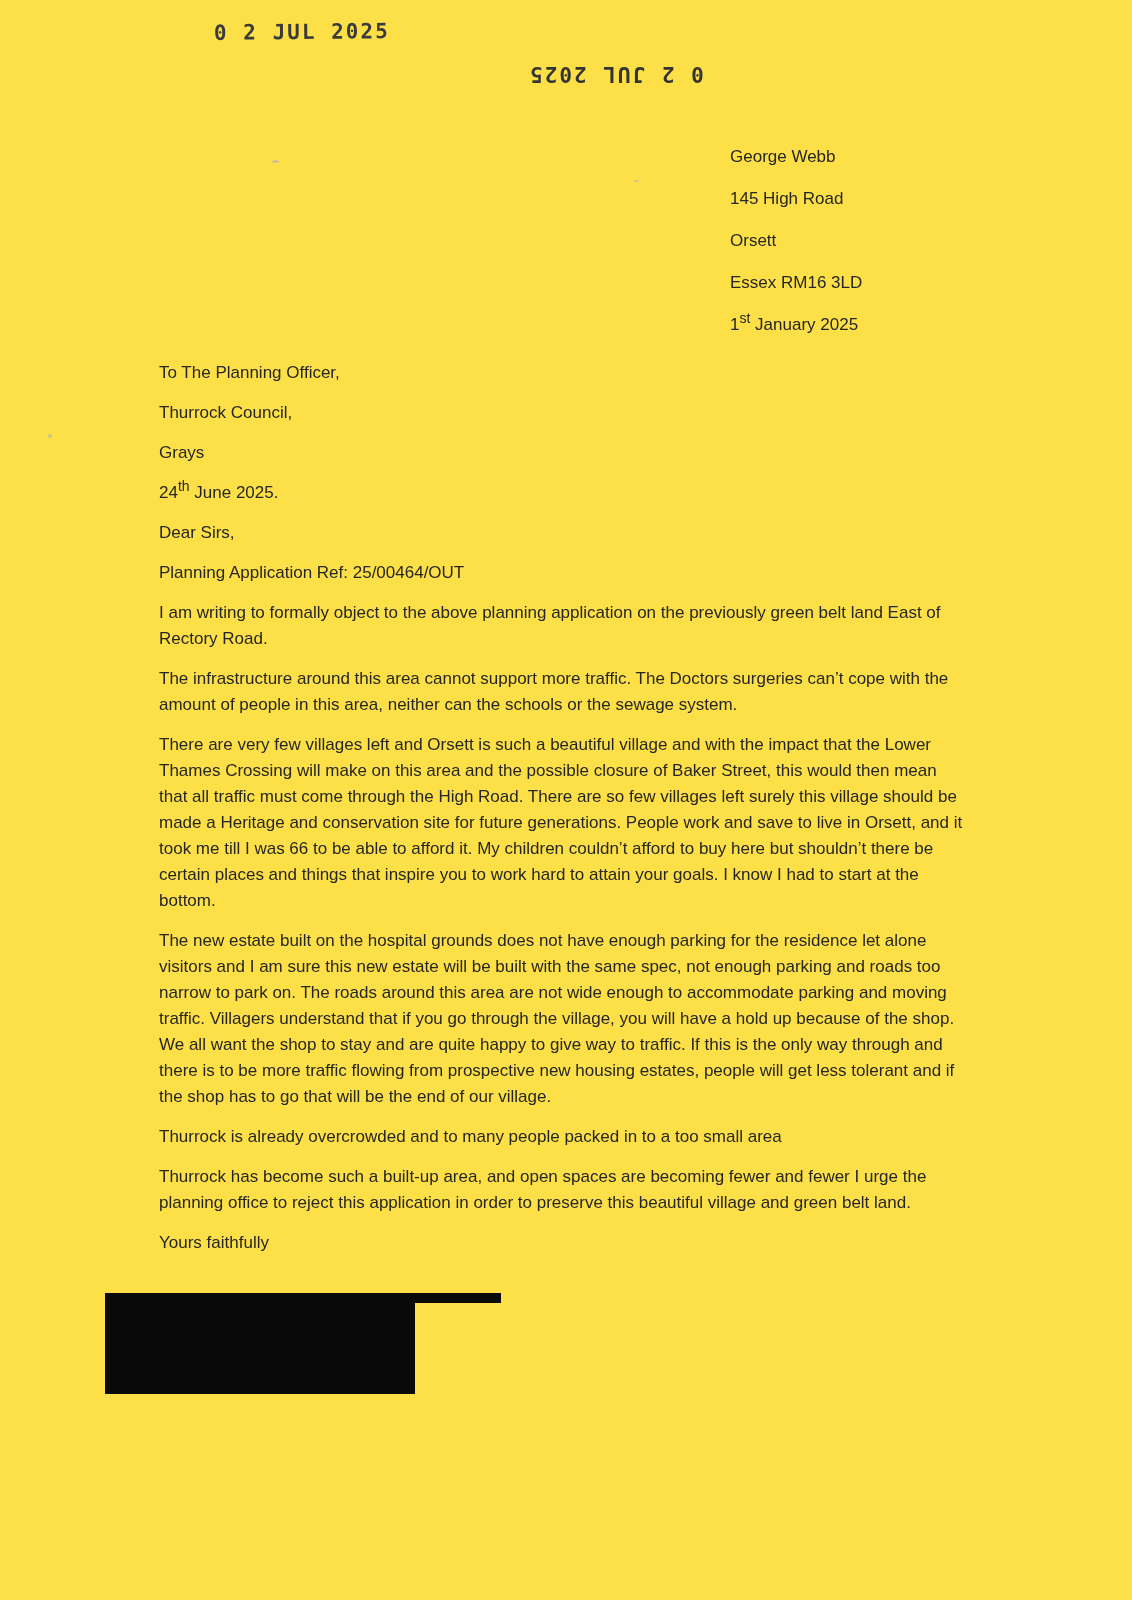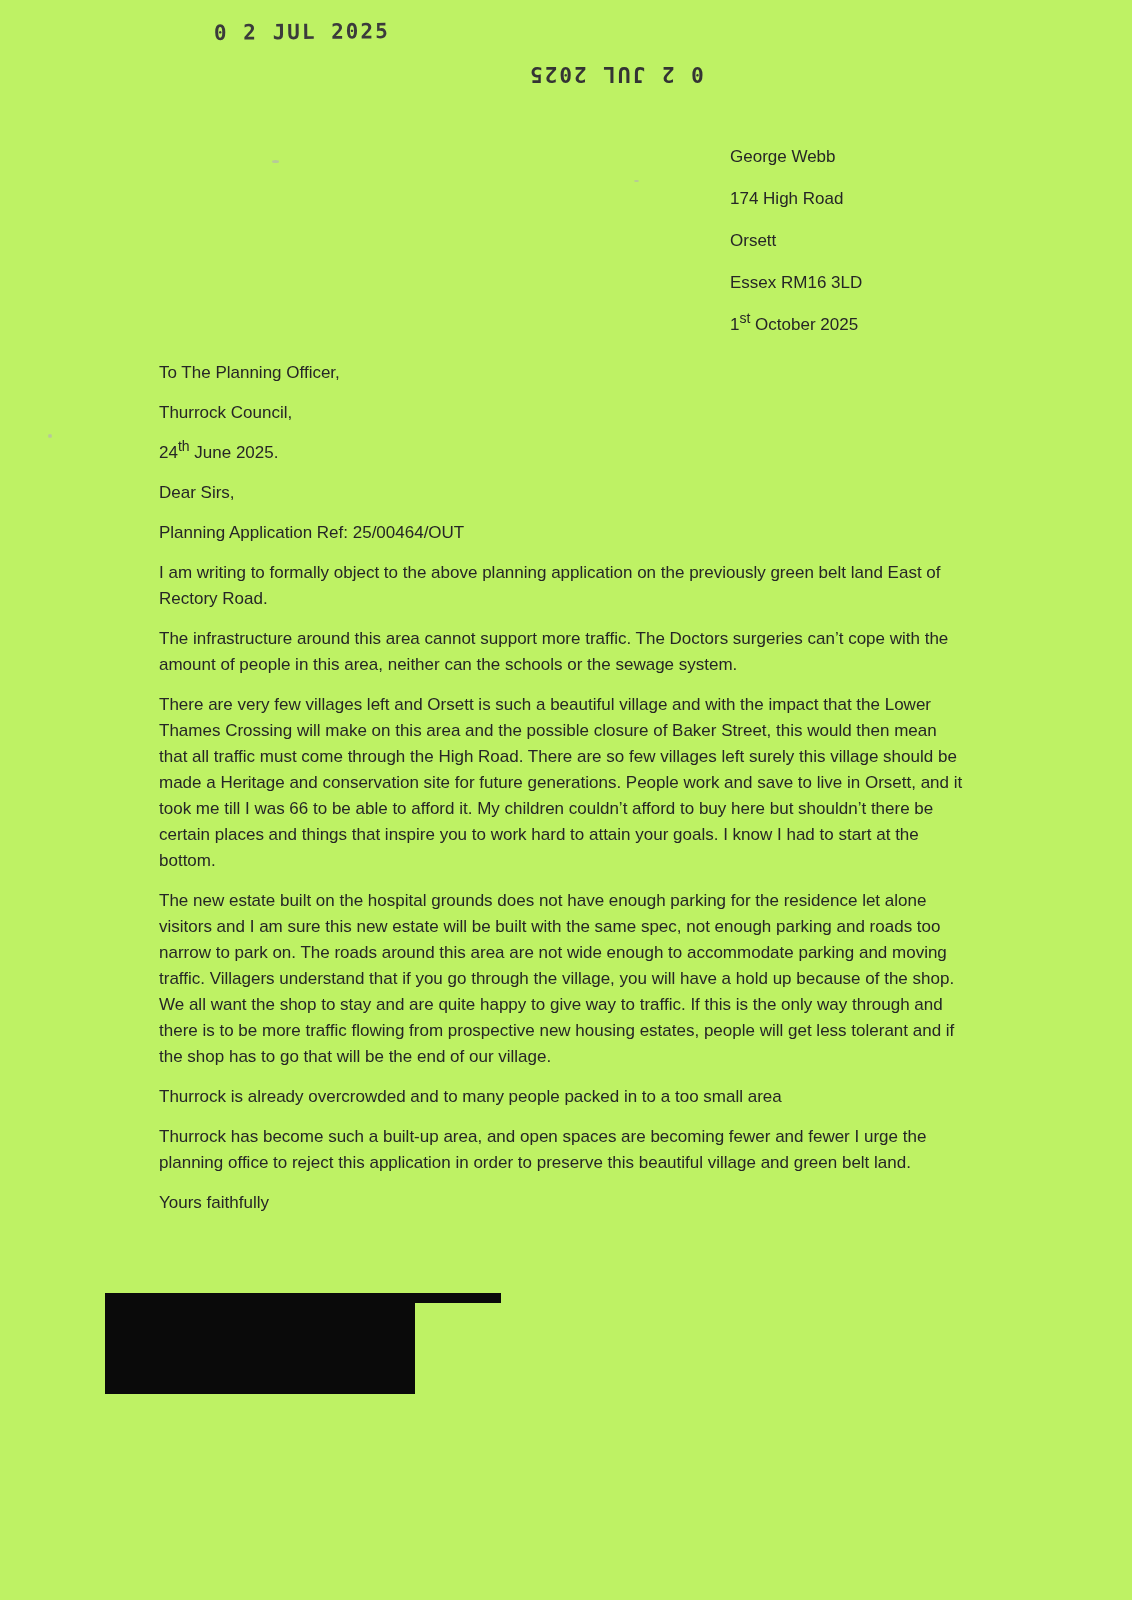--- a/index.html
+++ b/index.html
@@ -5,21 +5,21 @@
   * { margin: 0; padding: 0; box-sizing: border-box; }
   html, body { width: 1132px; }
   body {
     background: #e8e8e8;
     font-family: "Liberation Sans", sans-serif;
   }
   .page {
     position: relative;
     width: 1132px;
     height: 1600px;
-    background: #bef264;
+    background: #fde047;
     color: #262626;
     overflow: hidden;
   }
   .stamp {
     position: absolute;
     font-family: "DejaVu Sans Mono", monospace;
     font-weight: bold;
     font-size: 21px;
     letter-spacing: 2px;
     color: #3b3b3b;
@@ -94,29 +94,30 @@
 
   <div class="stamp stamp-top">0 2 JUL 2025</div>
   <div class="stamp stamp-rotated">0 2 JUL 2025</div>
 
   <div class="speck speck-1"></div>
   <div class="speck speck-2"></div>
   <div class="speck speck-3"></div>
 
   <div class="sender">
     <div class="line">George Webb</div>
-    <div class="line">174 High Road</div>
+    <div class="line">145 High Road</div>
     <div class="line">Orsett</div>
     <div class="line">Essex RM16 3LD</div>
-    <div class="line"><span>1</span><sup>st</sup><span> October 2025</span></div>
+    <div class="line"><span>1</span><sup>st</sup><span> January 2025</span></div>
   </div>
 
   <div class="left-col">
     <div class="addr-line">To The Planning Officer,</div>
     <div class="addr-line">Thurrock Council,</div>
+    <div class="addr-line">Grays</div>
     <div class="addr-line"><span>24</span><sup>th</sup><span> June 2025.</span></div>
 
     <div class="addr-line">Dear Sirs,</div>
 
     <div class="subject">Planning Application Ref: 25/00464/OUT</div>
 
     <p class="body-para">I am writing to formally object to the above planning application on the previously green belt land East of Rectory Road.</p>
     <p class="body-para">The infrastructure around this area cannot support more traffic. The Doctors surgeries can’t cope with the amount of people in this area, neither can the schools or the sewage system.</p>
     <p class="body-para">There are very few villages left and Orsett is such a beautiful village and with the impact that the Lower Thames Crossing will make on this area and the possible closure of Baker Street, this would then mean that all traffic must come through the High Road. There are so few villages left surely this village should be made a Heritage and conservation site for future generations. People work and save to live in Orsett, and it took me till I was 66 to be able to afford it. My children couldn’t afford to buy here but shouldn’t there be certain places and things that inspire you to work hard to attain your goals. I know I had to start at the bottom.</p>
     <p class="body-para">The new estate built on the hospital grounds does not have enough parking for the residence let alone visitors and I am sure this new estate will be built with the same spec, not enough parking and roads too narrow to park on. The roads around this area are not wide enough to accommodate parking and moving traffic. Villagers understand that if you go through the village, you will have a hold up because of the shop. We all want the shop to stay and are quite happy to give way to traffic. If this is the only way through and there is to be more traffic flowing from prospective new housing estates, people will get less tolerant and if the shop has to go that will be the end of our village.</p>

